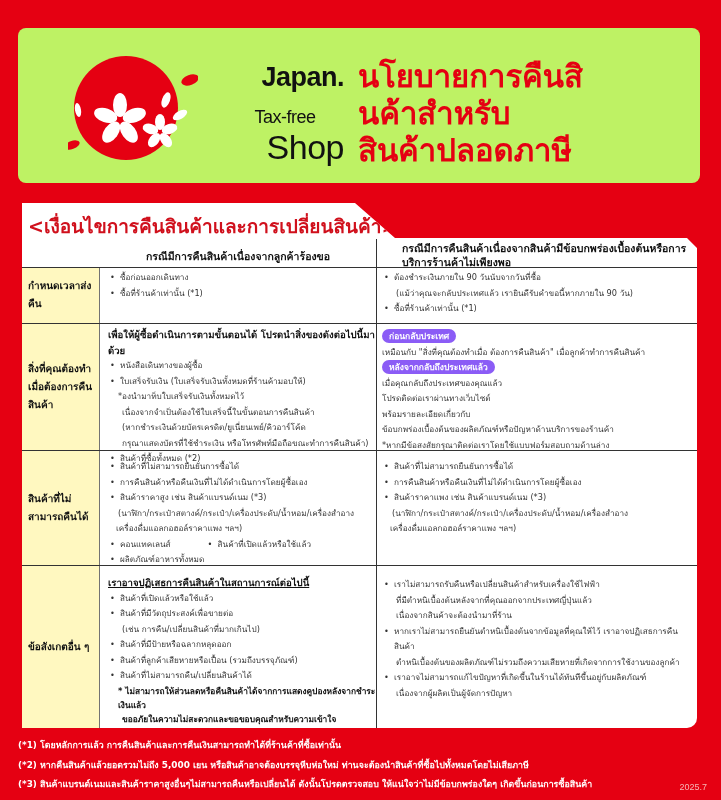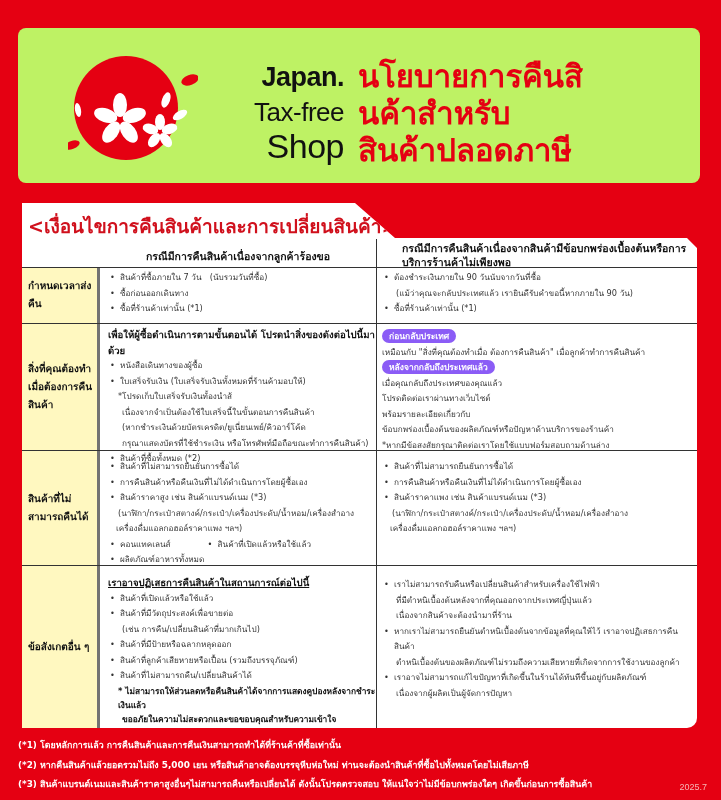--- a/index.html
+++ b/index.html
@@ -4,38 +4,38 @@
 <style>
   * { box-sizing: border-box; margin: 0; padding: 0; }
   html, body { width: 721px; height: 800px; overflow: hidden; }
   body { background: #e50012; font-family: "DejaVu Sans", "Liberation Sans", sans-serif; position: relative; color: #222; }
 
   
   .hero { position: absolute; left: 18px; top: 28px; width: 682px; height: 155px; background: #bef264; border-radius: 8px; }
   .logo { position: absolute; left: 50px; top: 22px; width: 130px; width: 130px; height: 112px; }
   .brand { position: absolute; left: 208px; top: 36px; text-align: right; width: 118px; font-family: "Liberation Sans", sans-serif; color: #111; line-height: 1; }
   .brand .b1 { font-size: 27px; font-weight: bold; letter-spacing: -0.5px; }
-  .brand .b2 { font-size: 26px; margin-top: 8px; letter-spacing: -0.5px; }
+  .brand .b2 { font-size: 18px; margin-top: 17px; letter-spacing: -0.5px; text-align: center; }
   .brand .b3 { font-size: 34px; margin-top: 4px; letter-spacing: -0.5px; }
   .hero-title { position: absolute; left: 340px; top: 30px; width: 330px; color: #e50012; font-weight: bold; font-size: 31px; line-height: 37px; font-family: "DejaVu Sans", sans-serif; }
   .hero-title div { white-space: nowrap; }
 
   
   .panel { position: absolute; left: 22px; top: 203px; width: 675px; height: 525px; background: #fff; border-radius: 0 0 10px 0;
            clip-path: polygon(0 0, 333px 0, 373px 35px, 665px 35px, 675px 45px, 675px 525px, 0 525px); }
   .section-title { position: absolute; left: 6px; top: 8px; color: #d0101c; font-weight: bold; font-size: 19px; white-space: nowrap; }
 
   .col-head { position: absolute; top: 34px; font-weight: bold; font-size: 10.5px; color: #111; }
   .col-head.left { left: 78px; width: 276px; text-align: center; top: 45px; }
   .col-head.right { left: 380px; width: 285px; line-height: 14px; top: 38px; }
 
   .vline { position: absolute; background: #333; width: 1px; }
   .hline { position: absolute; background: #333; height: 1px; left: 0; width: 675px; }
 
-  .label-cell { position: absolute; left: 0; width: 78px; background: #fff8c0; border-right: 3px solid #737373; display: flex; align-items: center; padding-left: 6px; font-weight: bold; font-size: 10px; line-height: 18px; color: #111; }
+  .label-cell { position: absolute; left: 0; width: 78px; background: #fff8c0; border-right: 1px solid #737373; display: flex; align-items: center; padding-left: 6px; font-weight: bold; font-size: 10px; line-height: 18px; color: #111; }
 
   .cell { position: absolute; font-size: 8.2px; line-height: 15.5px; color: #333; }
   .cell.left { left: 86px; width: 270px; }
   .cell.right { left: 360px; width: 305px; }
   .cell ul { list-style: none; }
   .cell li { position: relative; padding-left: 12px; }
   .cell li::before { content: "•"; position: absolute; left: 2px; top: 0; color: #333; }
   .cell .indent { padding-left: 14px; }
   .cell .bold-line { font-weight: bold; font-size: 9.6px; color: #111; }
   .cell .underline { text-decoration: underline; }
@@ -103,42 +103,41 @@
   <div class="label-cell" style="top:362px;height:163px;">ข้อสังเกตอื่น ๆ</div>
 
   <div class="hline" style="top:64px;"></div>
   <div class="hline" style="top:120px;"></div>
   <div class="hline" style="top:247px;"></div>
   <div class="hline" style="top:362px;"></div>
   <div class="vline" style="left:354px;top:36px;height:489px;"></div>
 
   <div class="cell left" style="top:67px;">
     <ul>
-      <li>สินค้าที่ซื้อภายใน 7 วัน　(นับรวมวันที่ซื้อ)</li>
       <li>ซื้อก่อนออกเดินทาง</li>
       <li>ซื้อที่ร้านค้าเท่านั้น (*1)</li>
     </ul>
   </div>
   <div class="cell right" style="top:67px;">
     <ul>
       <li>ต้องชำระเงินภายใน 90 วันนับจากวันที่ซื้อ</li>
     </ul>
     <div class="indent">(แม้ว่าคุณจะกลับประเทศแล้ว เรายินดีรับคำขอนี้หากภายใน 90 วัน)</div>
     <ul>
       <li>ซื้อที่ร้านค้าเท่านั้น (*1)</li>
     </ul>
   </div>
 
   <div class="cell left" style="top:124px;">
     <div class="bold-line">เพื่อให้ผู้ซื้อดำเนินการตามขั้นตอนได้ โปรดนำสิ่งของดังต่อไปนี้มาด้วย</div>
     <ul>
       <li>หนังสือเดินทางของผู้ซื้อ</li>
       <li>ใบเสร็จรับเงิน (ใบเสร็จรับเงินทั้งหมดที่ร้านค้ามอบให้)</li>
     </ul>
-    <div class="indent" style="padding-left:10px;">*โปรดเก็บใบเสร็จรับเงินทั้องนำส้</div>
+    <div class="indent" style="padding-left:10px;">*องนำมาท็บใบเสร็จรับเงินทั้งหมดไว้</div>
     <div class="indent">เนื่องจากจำเป็นต้องใช้ใบเสร็จนี้ในขั้นตอนการคืนสินค้า</div>
     <div class="indent">(หากชำระเงินด้วยบัตรเครดิต/ยูเนี่ยนเพย์/คิวอาร์โค้ด</div>
     <div class="indent">กรุณาแสดงบัตรที่ใช้ชำระเงิน หรือโทรศัพท์มือถือขณะทำการคืนสินค้า)</div>
     <ul>
       <li>สินค้าที่ซื้อทั้งหมด (*2)</li>
     </ul>
   </div>
   <div class="cell right" style="top:126px;">
     <span class="pill">ก่อนกลับประเทศ</span>
     <div>เหมือนกับ "สิ่งที่คุณต้องทำเมื่อ ต้องการคืนสินค้า" เมื่อลูกค้าทำการคืนสินค้า</div>

